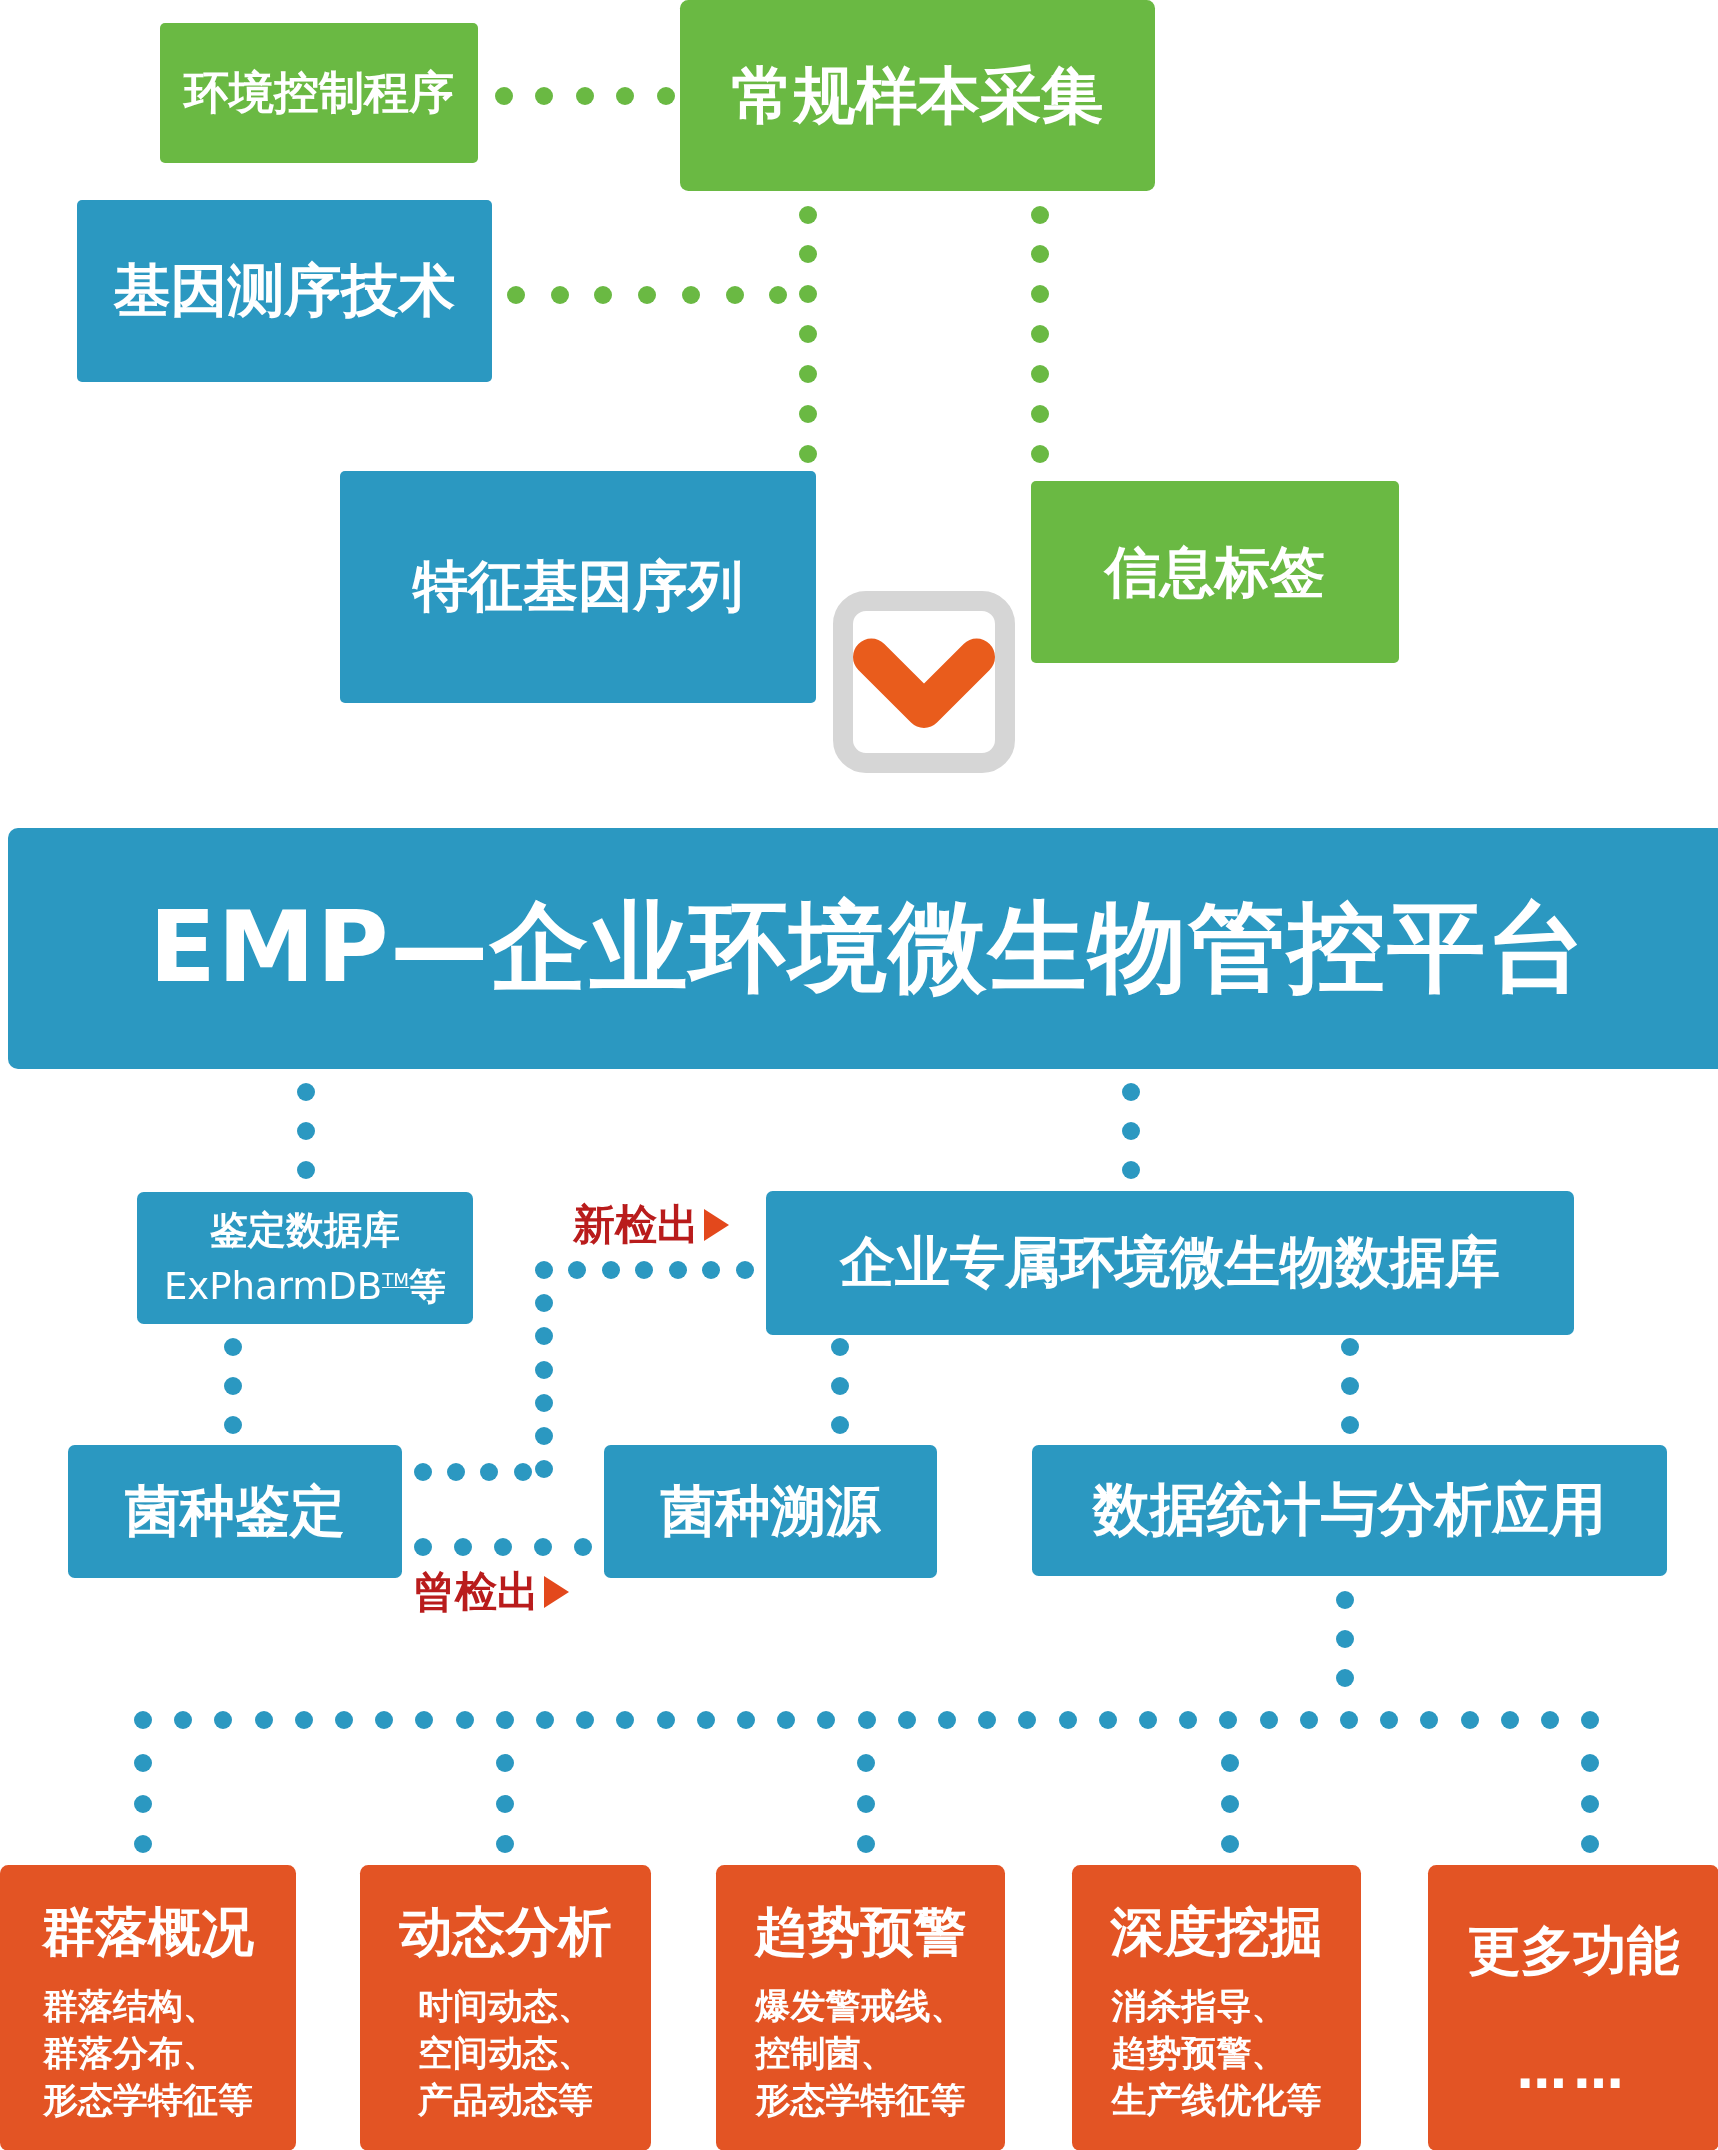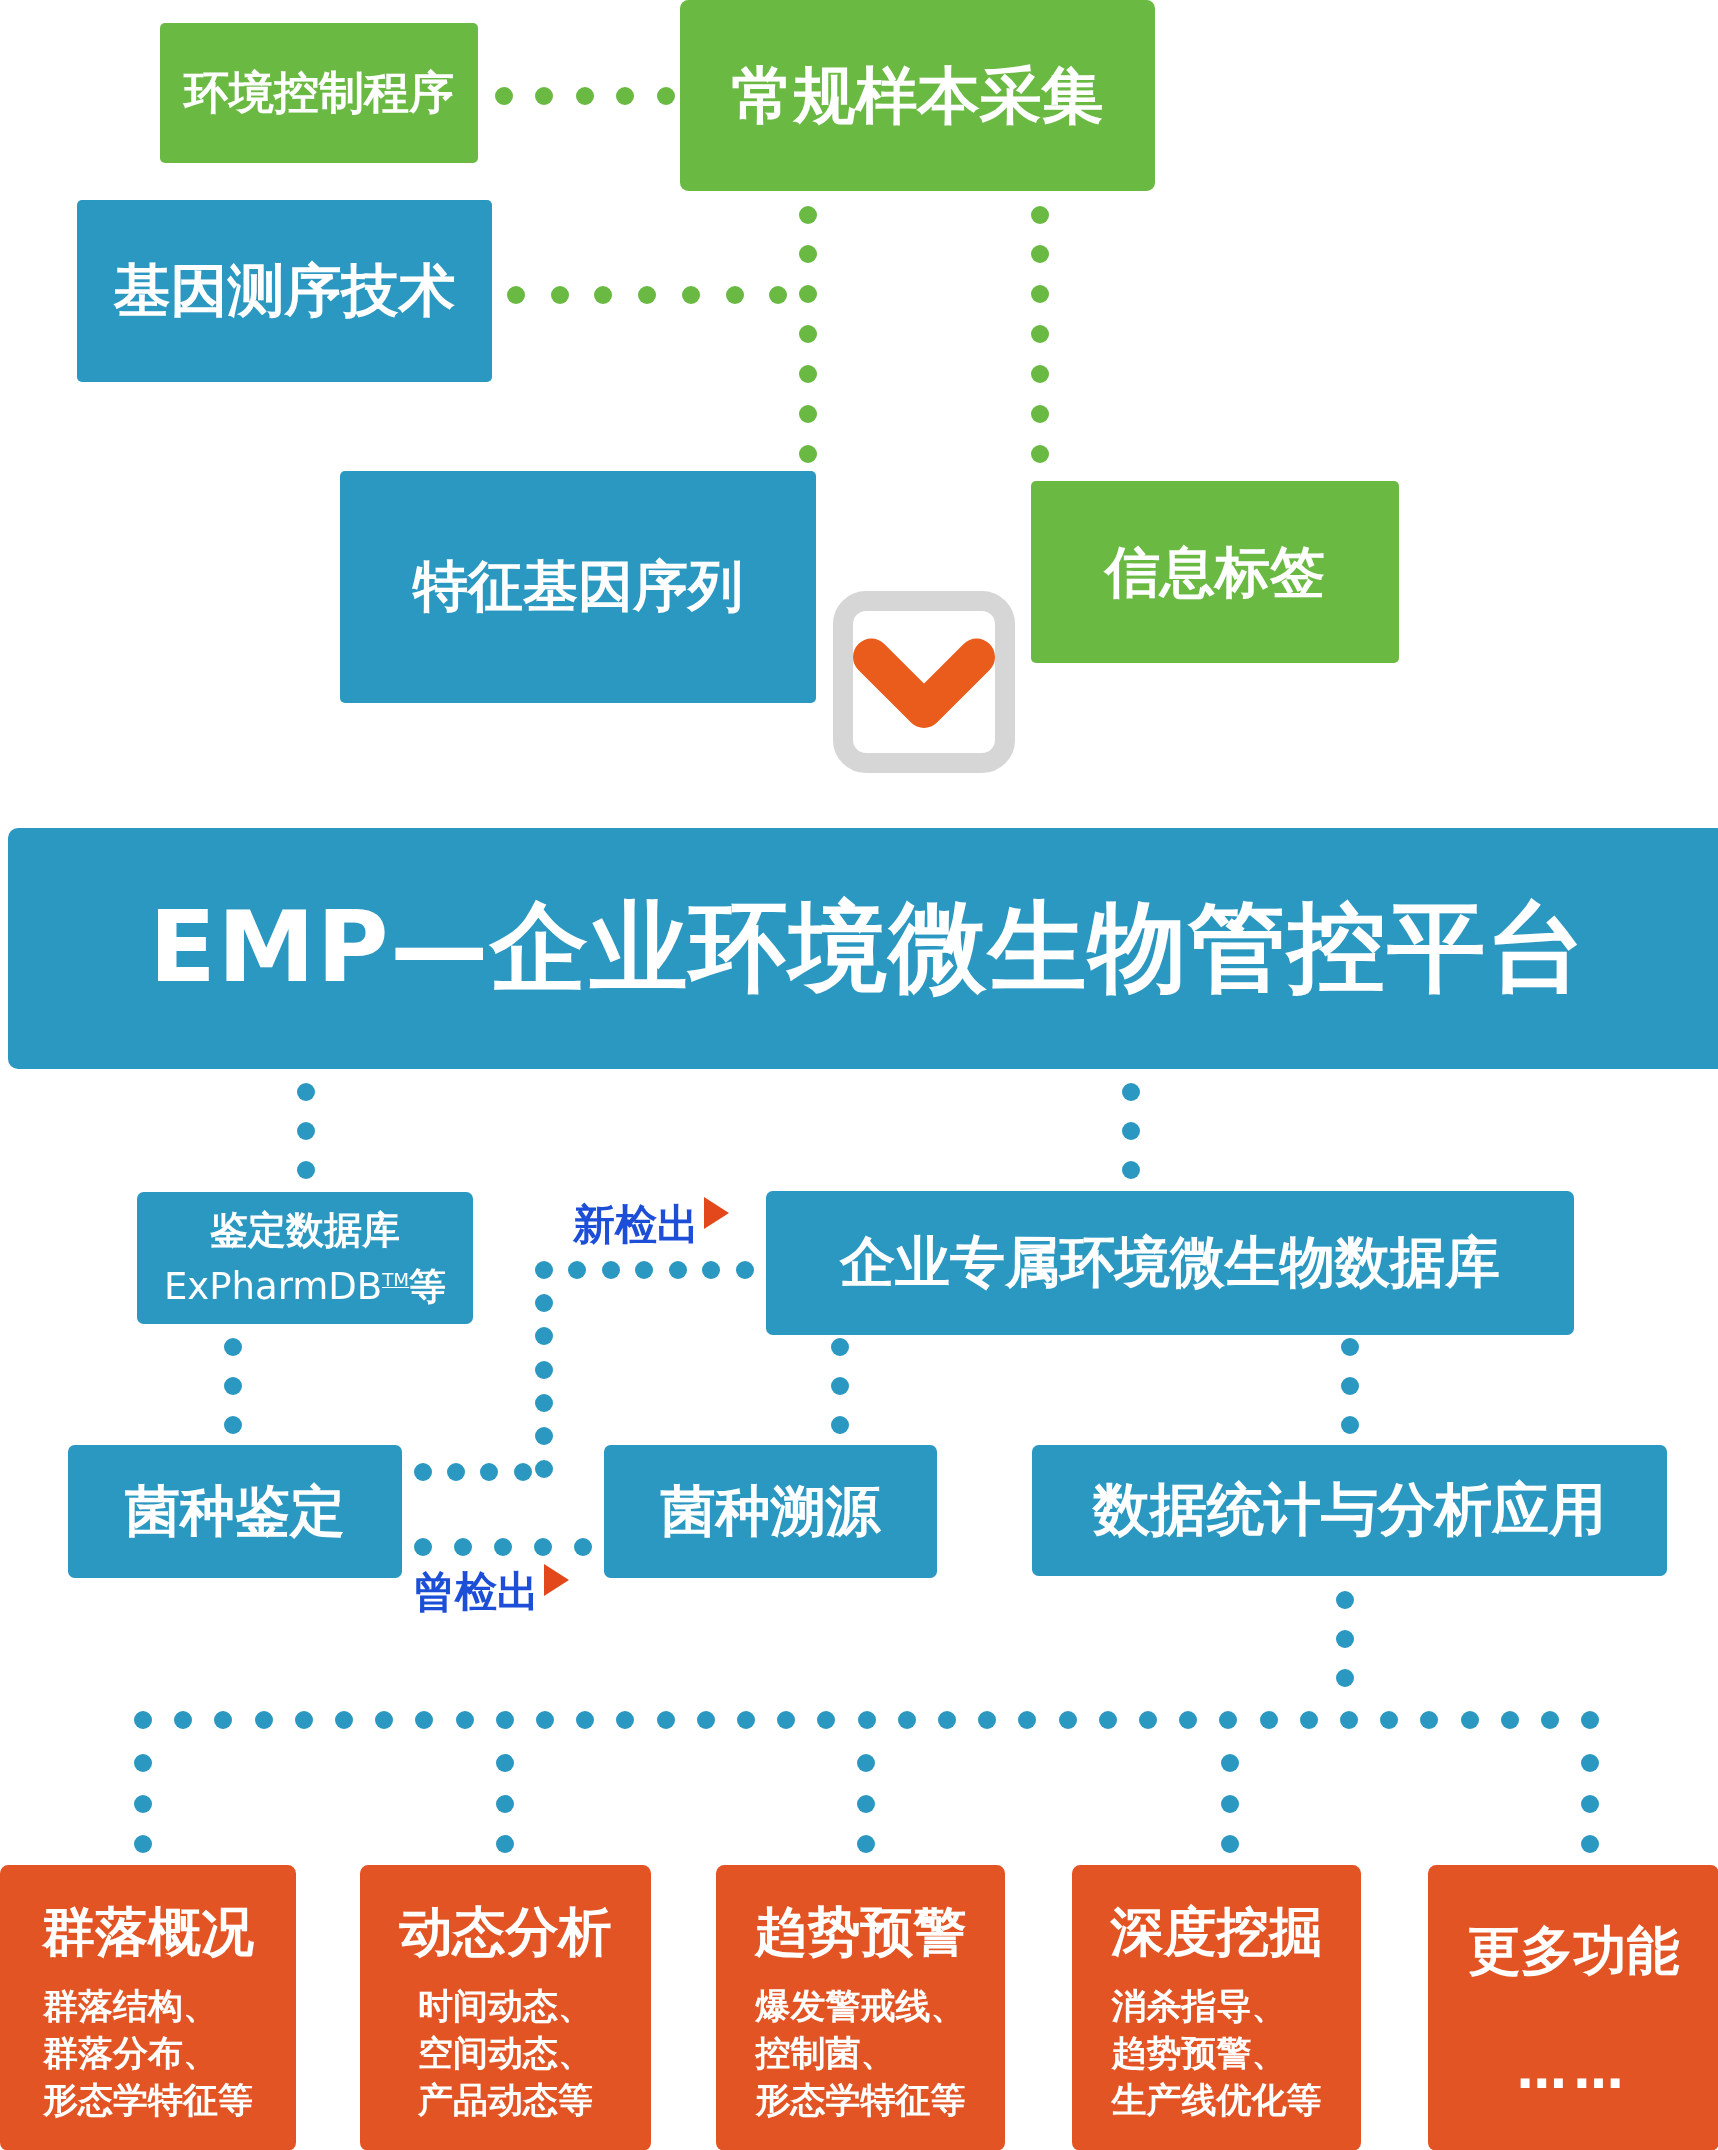--- a/index.html
+++ b/index.html
@@ -7,22 +7,22 @@
          font-family:"DejaVu Sans", "Liberation Sans", sans-serif; }
   .box { position:absolute; border-radius:8.3px; color:#ffffff; font-weight:bold;
          display:flex; flex-direction:column; align-items:center; justify-content:center;
          text-align:center; box-sizing:border-box; }
   .green { background:#6ab943; }
   .blue { background:#2b98c1; }
   .orange { background:#e35424; }
   .dot { position:absolute; width:18.3px; height:18.3px; border-radius:50%; }
   .dot.g { background:#6ab943; }
   .dot.b { background:#2b98c1; }
-  .label-red { position:absolute; color:#1d4ed8; font-weight:bold; font-size:42px;
-               display:flex; align-items:flex-start; white-space:nowrap; }
+  .label-red { position:absolute; color:#b91c1c; font-weight:bold; font-size:42px;
+               display:flex; align-items:center; white-space:nowrap; }
   .tri { width:0; height:0; border-top:16.7px solid transparent; border-bottom:16.7px solid transparent;
          border-left:25px solid #e3481c; margin-left:5px; }
   .sub { font-size:35px; line-height:47px; text-align:left; }
 </style>
 </head>
 <body>
 
 <div class="box green" style="left:160px;top:22.5px;width:318px;height:140px;border-radius:5px;font-size:45px;">
   <span>环境控制程序</span>
 </div>

